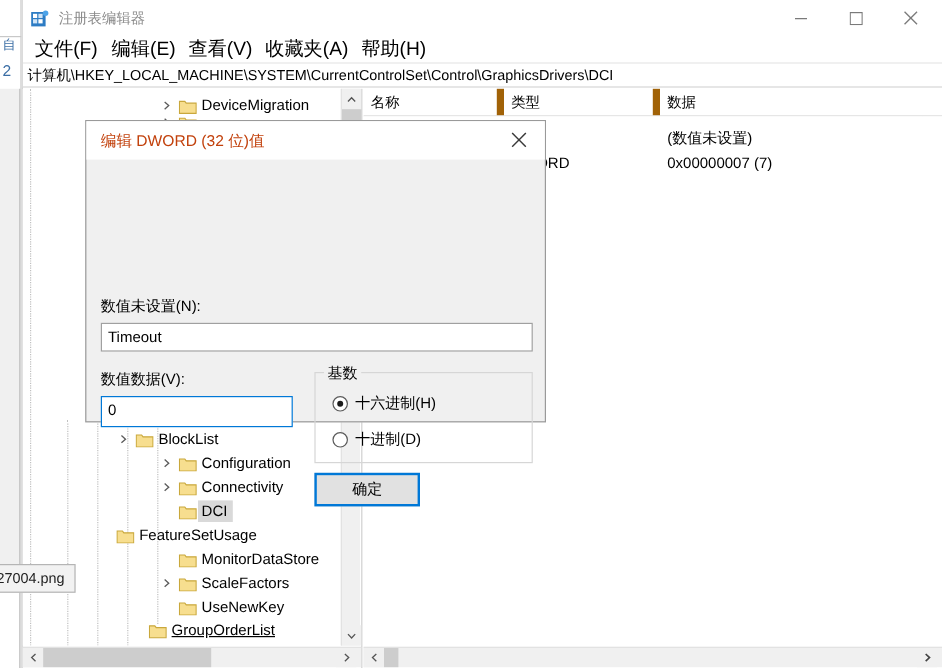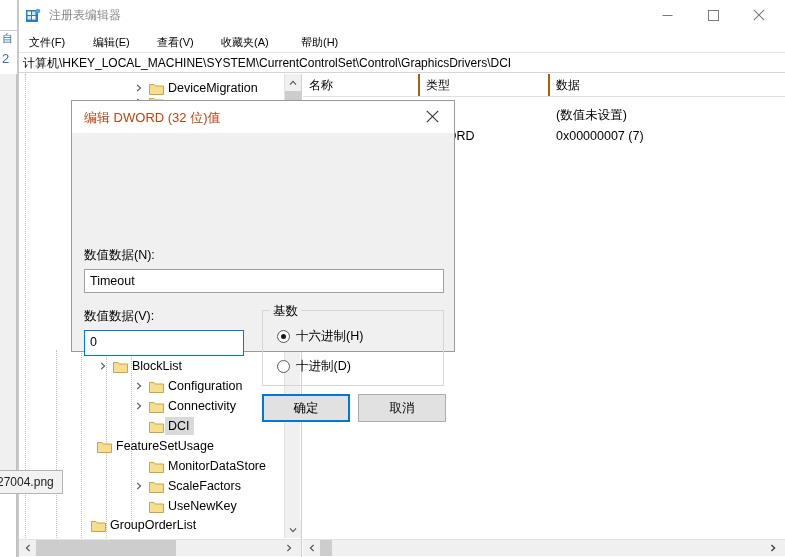--- a/index.html
+++ b/index.html
@@ -60,21 +60,21 @@
   #btn-max { left: 671px; }
   #btn-close { left: 717px; }
 
   
   #menubar {
     position: absolute; left: 0; top: 31px; width: 767px; height: 21px;
     background: #ffffff;
   }
   .menu-item {
     position: absolute; top: 2px; height: 18px;
-    font-size: 11px; color: #000; line-height: 18px;
+    font-size: 16px; color: #000; line-height: 18px;
     padding: 0 4px; white-space: nowrap;
   }
 
   
   #addrbar {
     position: absolute; left: 0; top: 52px; width: 767px; height: 21px;
     background: #ffffff;
     border-top: 1px solid #e6e6e6;
     border-bottom: 1px solid #d6d6d6;
   }
@@ -144,21 +144,21 @@
     background: #ffffff;
   }
   #list-header {
     position: absolute; left: 0; top: 0; width: 483px; height: 23px;
     background: #ffffff; border-bottom: 1px solid #e0e0e0;
   }
   .col-head {
     position: absolute; top: 0; height: 22px;
     font-size: 12px; color: #000; line-height: 22px;
     padding-left: 6px;
-    border-right: 2px solid #a16207;
+    border-right: 6px solid #a16207;
     white-space: nowrap;
   }
   #list-rows {
     position: absolute; left: 0; top: 23px; width: 466px; height: 423px;
     background: #ffffff; overflow: hidden;
   }
   .list-row {
     position: absolute; left: 0; width: 466px; height: 21px;
     font-size: 12.5px; color: #000;
   }
@@ -436,21 +436,21 @@
         <div class="tree-row" style="top:422px;padding-left:112px;">
           <span class="tw-expander"></span>
           <span class="tw-folder">
             <svg width="15" height="13" viewBox="0 0 15 13">
               <path d="M0.5 2.5 L5 2.5 L6.2 4 L14.5 4 L14.5 12.5 L0.5 12.5 Z" fill="#f7de8f" stroke="#c9a83c" stroke-width="1"></path>
             </svg>
           </span>
           <span class="tw-label">UseNewKey</span>
         </div>
 
-        <div class="tree-row" style="top:442px;padding-left:54px;height:18px;overflow:hidden;">
+        <div class="tree-row" style="top:442px;padding-left:87px;height:18px;overflow:hidden;text-decoration:underline;">
           <span class="tw-expander"></span>
           <span class="tw-folder">
             <svg width="15" height="13" viewBox="0 0 15 13">
               <path d="M0.5 2.5 L5 2.5 L6.2 4 L14.5 4 L14.5 12.5 L0.5 12.5 Z" fill="#f7de8f" stroke="#c9a83c" stroke-width="1"></path>
             </svg>
           </span>
           <span class="tw-label">GroupOrderList</span>
         </div>
       </div>
 
@@ -526,37 +526,36 @@
     <div id="dlg-titlebar">
       <div id="dlg-title">编辑 DWORD (32 位)值</div>
       <div id="dlg-close">
         <svg width="13" height="13" viewBox="0 0 13 13">
           <line x1="0.8" y1="0.8" x2="12.2" y2="12.2" stroke="#3a3a3a" stroke-width="1.2"></line>
           <line x1="12.2" y1="0.8" x2="0.8" y2="12.2" stroke="#3a3a3a" stroke-width="1.2"></line>
         </svg>
       </div>
     </div>
 
-    <div class="dlg-label" style="left:12px;top:146px;">数值数据(N):</div>
+    <div class="dlg-label" style="left:12px;top:146px;">数值未设置(N):</div>
     <div class="dlg-input" id="input-name">Timeout</div>
 
     <div class="dlg-label" style="left:12px;top:207px;">数值数据(V):</div>
     <div class="dlg-input" id="input-data">0</div>
 
     <div id="groupbox"></div>
     <div id="group-legend">基数</div>
 
     <div class="radio-row" style="left:205px;top:227px;">
       <span class="radio-mark checked"></span>
       <span>十六进制(H)</span>
     </div>
     <div class="radio-row" style="left:205px;top:257px;">
       <span class="radio-mark"></span>
       <span>十进制(D)</span>
     </div>
 
     <div class="dlg-btn" id="btn-ok">确定</div>
-    <div class="dlg-btn" id="btn-cancel">取消</div>
   </div>
 
   <div id="file-tooltip">27004.png</div>
 
 </div>
 
 </body></html>

